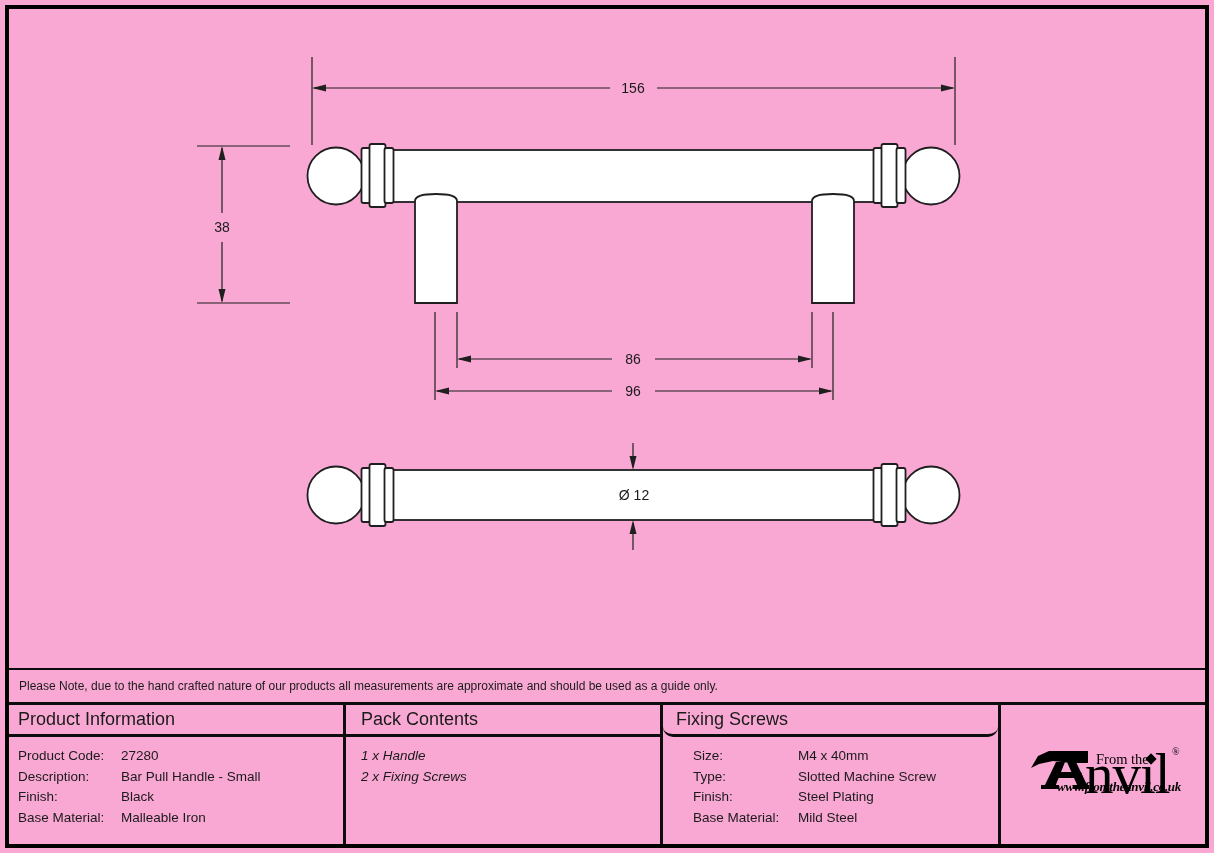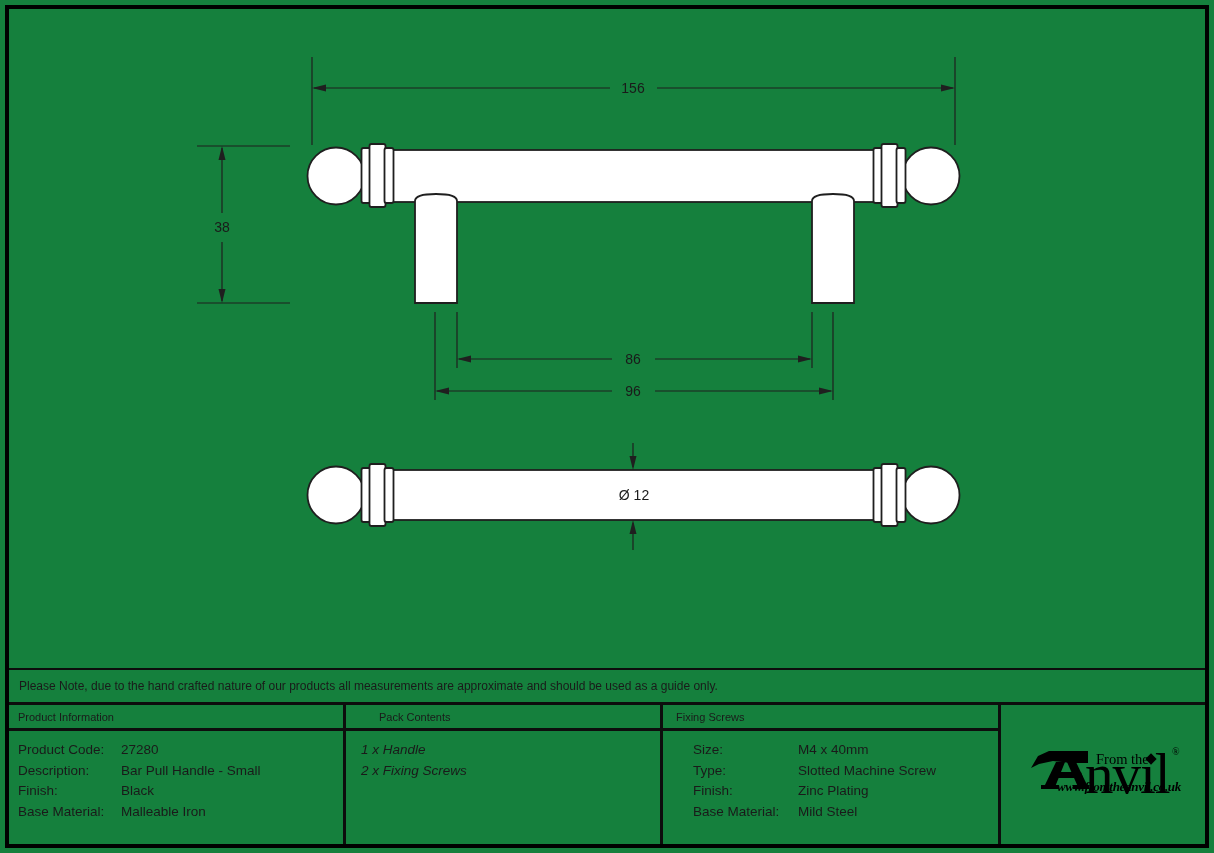--- a/index.html
+++ b/index.html
@@ -1,42 +1,42 @@
 <!DOCTYPE html>
 <html><head>
 <meta charset="utf-8">
 <style>
   html,body{margin:0;padding:0;background:#e8e8e8;}
   .page{
-    position:relative;width:1214px;height:853px;background:#15803d;
+    position:relative;width:1214px;height:853px;background:#f9a8d4;
     font-family:"Liberation Sans",sans-serif;color:#1a1a1a;overflow:hidden;
   }
   .outer-border{position:absolute;inset:5px;border:4px solid #000;pointer-events:none;}
   .drawing-svg{position:absolute;left:0;top:0;}
   .dim-text{font-family:"Liberation Sans",sans-serif;font-size:14px;fill:#1a1a1a;}
 
   .note-row{
     position:absolute;left:9px;top:668px;width:1196px;height:37px;box-sizing:border-box;
     border-top:2px solid #0d0d0d;border-bottom:3px solid #0d0d0d;
     display:flex;align-items:center;padding-left:10px;font-size:12px;
   }
   .table{position:absolute;left:9px;top:705px;width:1196px;height:139px;display:flex;}
   .col{box-sizing:border-box;height:100%;}
   .col.b{border-right:3px solid #0d0d0d;}
   .col1{width:337px;}
   .col2{width:317px;}
   .col3{width:338px;}
   .col4{width:204px;position:relative;}
   .col-header{
-    box-sizing:border-box;height:26px;border-bottom:3px solid #0d0d0d;
-    display:flex;align-items:center;font-size:11px;
+    box-sizing:border-box;height:32px;border-bottom:3px solid #0d0d0d;
+    display:flex;align-items:center;font-size:18px;
   }
   .col1 .col-header{padding-left:9px;}
-  .col2 .col-header{padding-left:33px;}
-  .col3 .col-header{padding-left:13px;}
+  .col2 .col-header{padding-left:15px;}
+  .col3 .col-header{padding-left:13px;border-radius:10px;}
   .col-body{padding-top:9px;font-size:13.5px;line-height:20.6px;}
   .kv{display:flex;}
   .col1 .kv{padding-left:9px;}
   .col3 .kv{padding-left:30px;}
   .kv .k{width:103px;flex:none;}
   .col3 .kv .k{width:105px;}
   .pc-item{padding-left:15px;font-style:italic;}
 
   
   .logo-anvil-icon{position:absolute;left:30px;top:42px;}
@@ -191,21 +191,21 @@
         <div class="kv">
           <span class="k">Size:</span>
           <span class="v">M4 x 40mm</span>
         </div>
         <div class="kv">
           <span class="k">Type:</span>
           <span class="v">Slotted Machine Screw</span>
         </div>
         <div class="kv">
           <span class="k">Finish:</span>
-          <span class="v">Zinc Plating</span>
+          <span class="v">Steel Plating</span>
         </div>
         <div class="kv">
           <span class="k">Base Material:</span>
           <span class="v">Mild Steel</span>
         </div>
       </div>
     </div>
 
     <div class="col col4">
       <svg class="logo-anvil-icon" width="58" height="46" viewBox="0 0 58 46">

